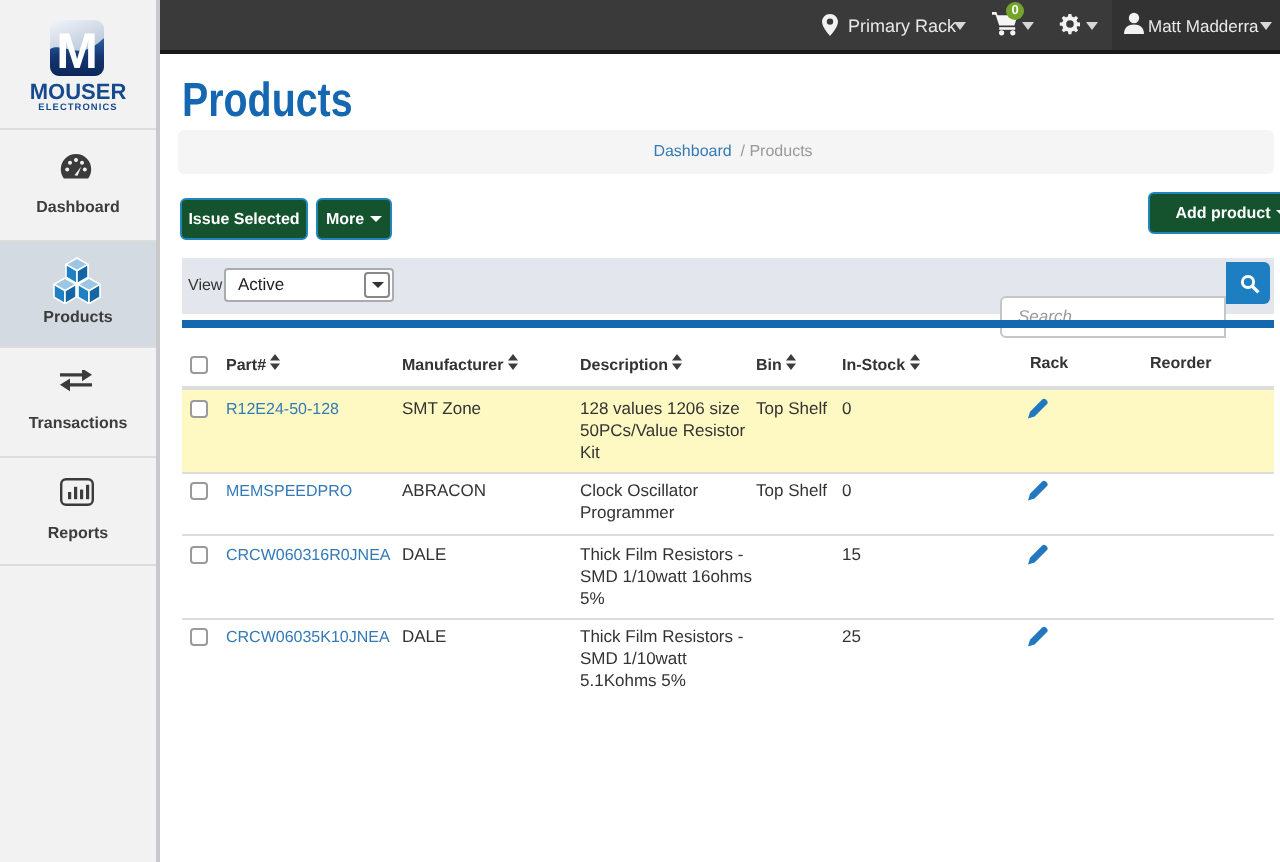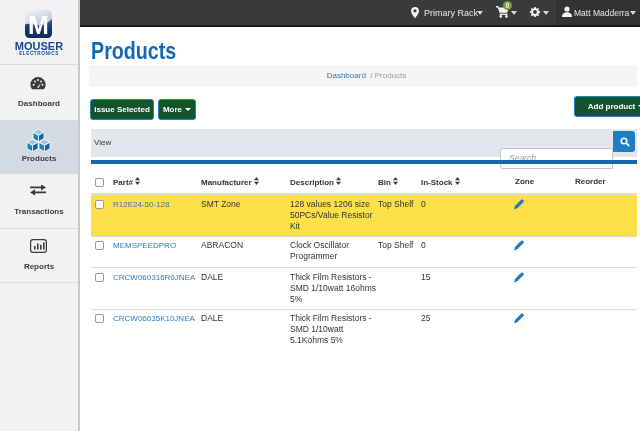--- a/index.html
+++ b/index.html
@@ -61,21 +61,21 @@
   border-radius:0 3px 3px 0; }
 #blueline { left:91px; top:160px; width:546px; height:4px; background:#1568ae; }
 
 
 table { position:absolute; left:91px; top:170px; width:546px;
   border-collapse:collapse; table-layout:fixed; font-size:8.5px; color:#333; }
 th { text-align:left; font-weight:bold; padding:7px 0 4px 0;
   border-bottom:2px solid #ddd; font-size:8px; vertical-align:top; }
 td { padding:3.5px 0 4px 0; vertical-align:top; border-top:1px solid #ddd;
   line-height:11px; }
-tr.odd td { background:#fde047; }
+tr.odd td { background:#fef9c3; }
 tr.r2 td { padding-bottom:5px; }
 td a { color:#337ab7; text-decoration:none; font-size:8px; }
 .cb { display:inline-block; width:9px; height:9px; border:1px solid #9a9a9a;
   border-radius:2px; background:#fff; margin-left:4px; margin-top:1px; }
 .desc { line-height:11px; }
 .sort { margin-left:2px; vertical-align:0px; }
 </style>
 </head>
 <body>
 <div id="page">
@@ -184,20 +184,23 @@
 
   <div class="abs" id="h1">Products</div>
   <div class="abs" id="crumb"><a>Dashboard</a>&nbsp; / Products</div>
 
   <div class="btn" style="left:90px;top:99px;width:64px;">Issue Selected</div>
   <div class="btn" style="left:158px;top:99px;width:38px;">More<span class="bcaret"></span></div>
   <div class="btn" style="left:574px;top:96px;width:84px;">Add product<span class="bcaret"></span></div>
 
   <div class="abs" id="toolbar"></div>
   <div class="abs" id="viewlbl">View</div>
+  <div class="abs" id="select">Active<span id="selbtn">
+        <span class="caret"></span>
+      </span></div>
   <div class="abs" id="searchbox">Search</div>
   <div class="abs" id="searchbtn">
     <svg style="position:absolute;left:6.5px;top:6px" width="10" height="10" viewBox="0 0 10 10">
       <circle cx="4" cy="4" r="2.8" fill="none" stroke="#fff" stroke-width="1.5"></circle>
       <line x1="6.2" y1="6.2" x2="9.2" y2="9.2" stroke="#fff" stroke-width="1.7"></line>
     </svg>
   </div>
   <div class="abs" id="blueline"></div>
 
   <table>
@@ -227,21 +230,21 @@
               <path d="M2.5 8 L5 4.8 L0 4.8 Z" fill="#3c3c3c"></path>
             </svg></th>
       <th>Bin<svg class="sort" width="5" height="8" viewBox="0 0 5 8">
               <path d="M2.5 0 L5 3.2 L0 3.2 Z" fill="#3c3c3c"></path>
               <path d="M2.5 8 L5 4.8 L0 4.8 Z" fill="#3c3c3c"></path>
             </svg></th>
       <th>In-Stock<svg class="sort" width="5" height="8" viewBox="0 0 5 8">
               <path d="M2.5 0 L5 3.2 L0 3.2 Z" fill="#3c3c3c"></path>
               <path d="M2.5 8 L5 4.8 L0 4.8 Z" fill="#3c3c3c"></path>
             </svg></th>
-      <th>Zone</th>
+      <th>Rack</th>
       <th style="">Reorder</th>
     </tr>
     <tr class="odd">
       <td><span class="cb"></span></td>
       <td><a>R12E24-50-128</a></td>
       <td>SMT Zone</td>
       <td class="desc">128 values 1206 size<br>50PCs/Value Resistor<br>Kit</td>
       <td>Top Shelf</td>
       <td>0</td>
       <td><svg style="margin-left:-2px" width="12" height="11" viewBox="0 0 12 11">

